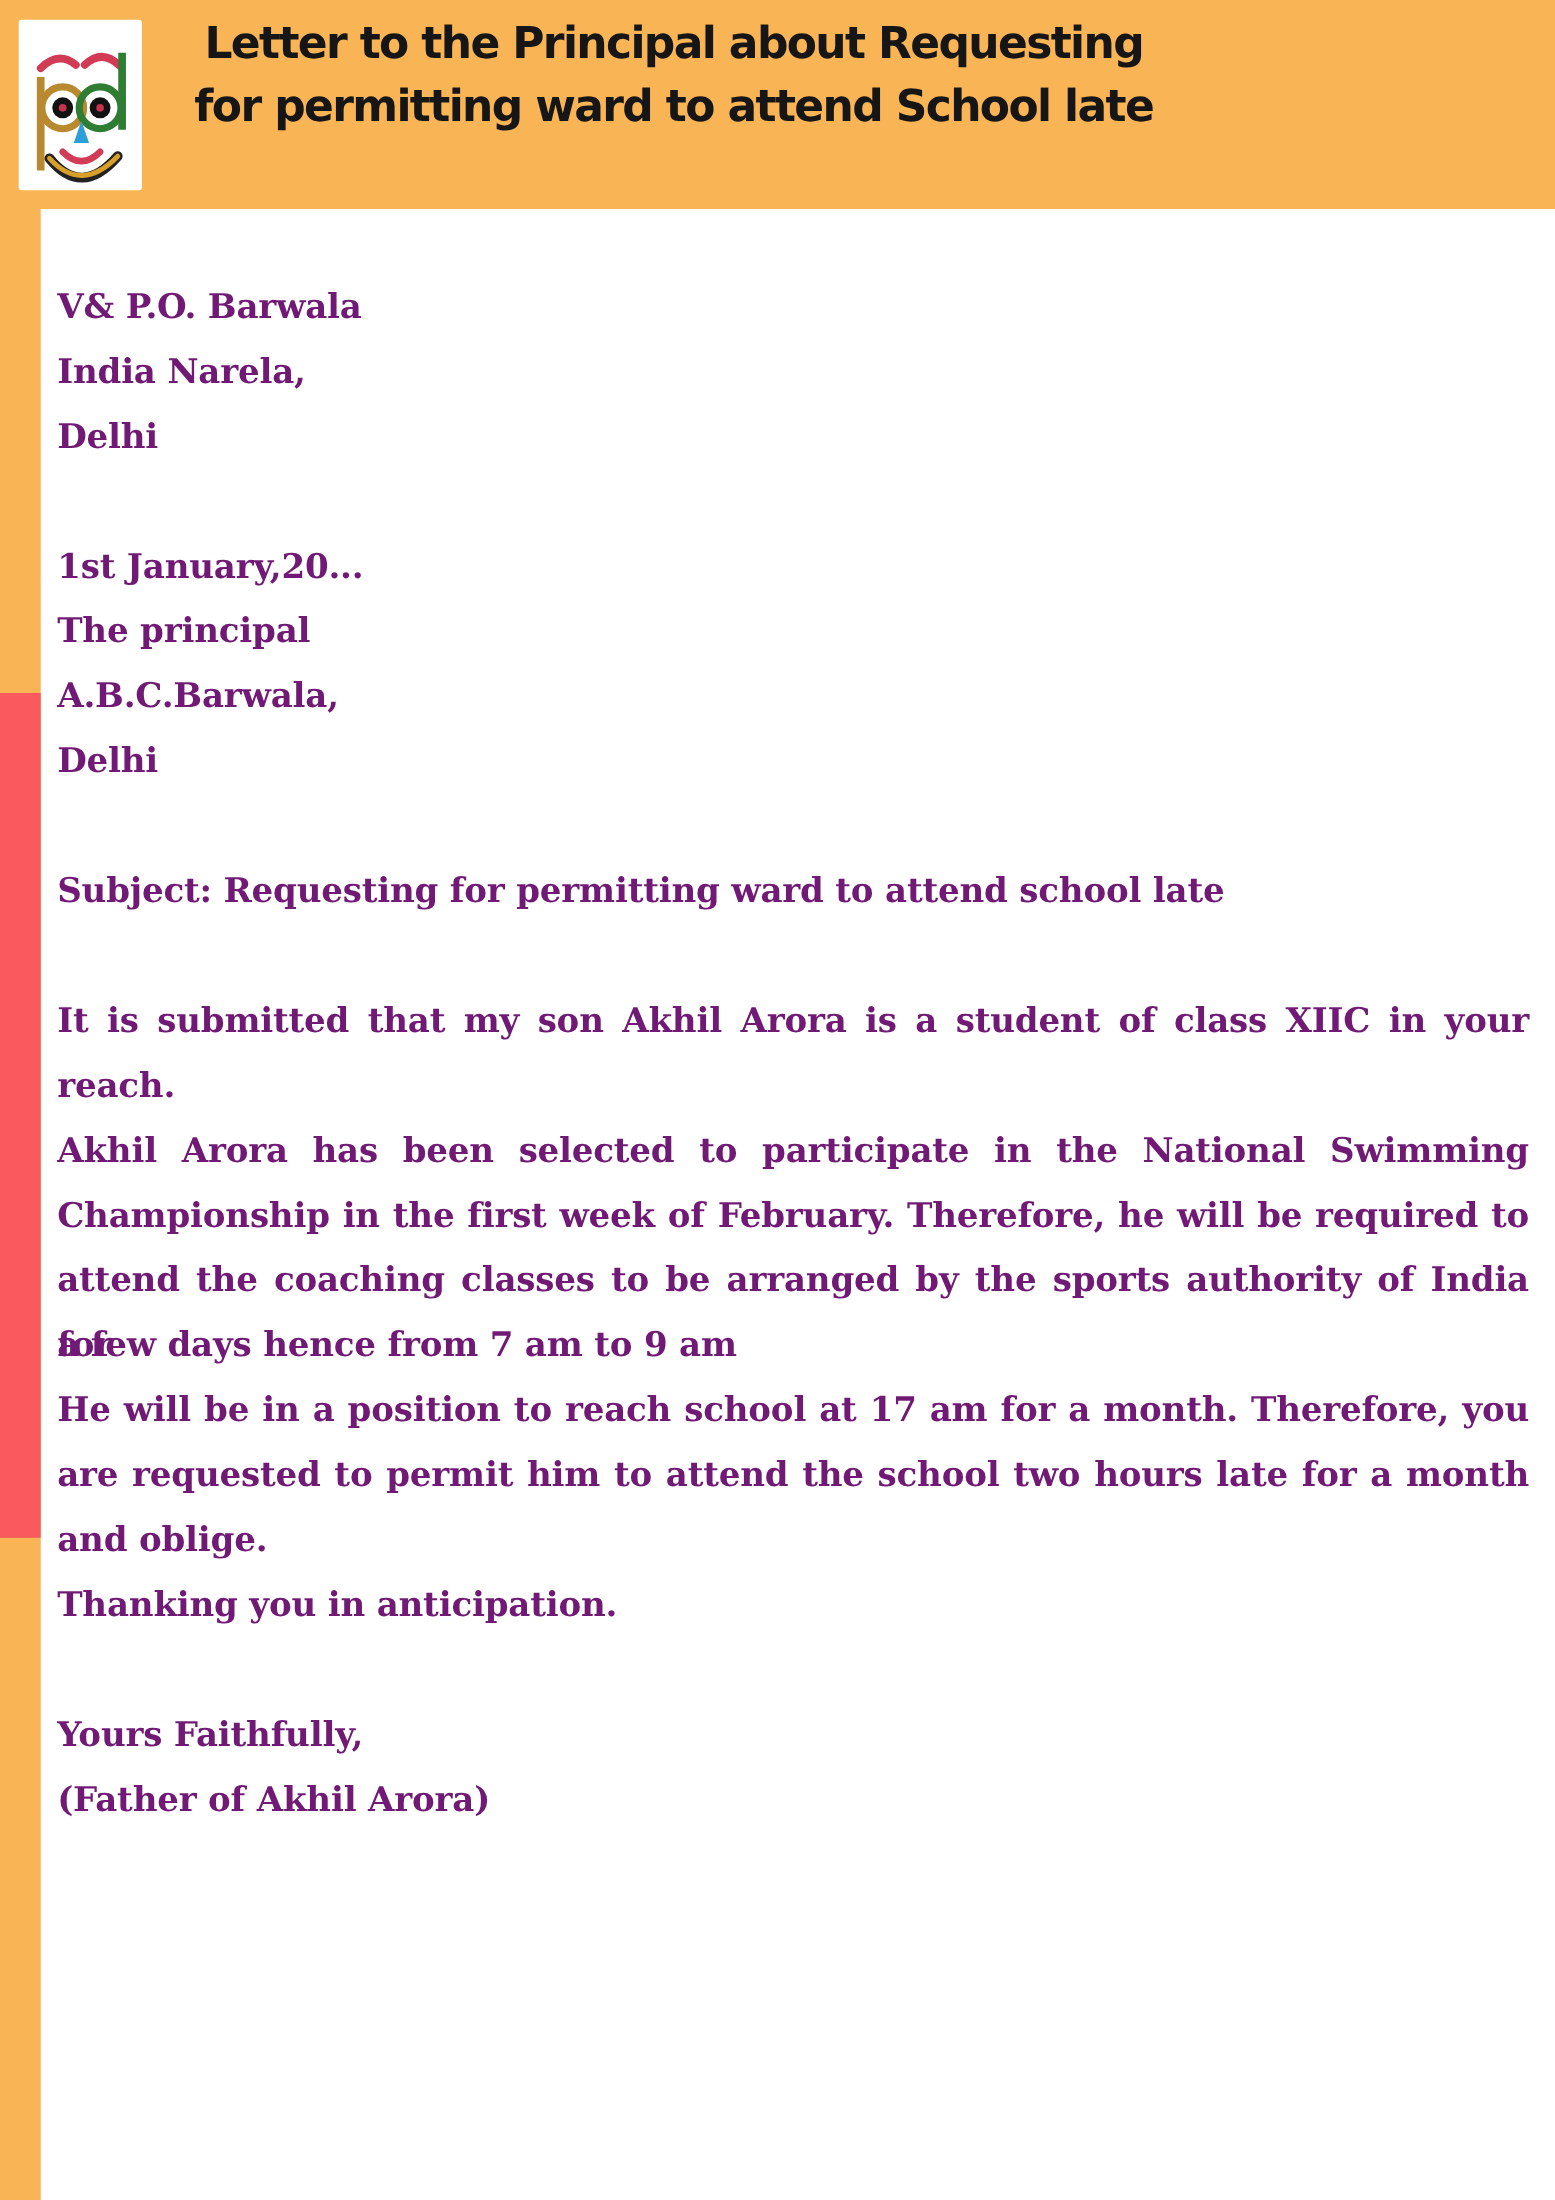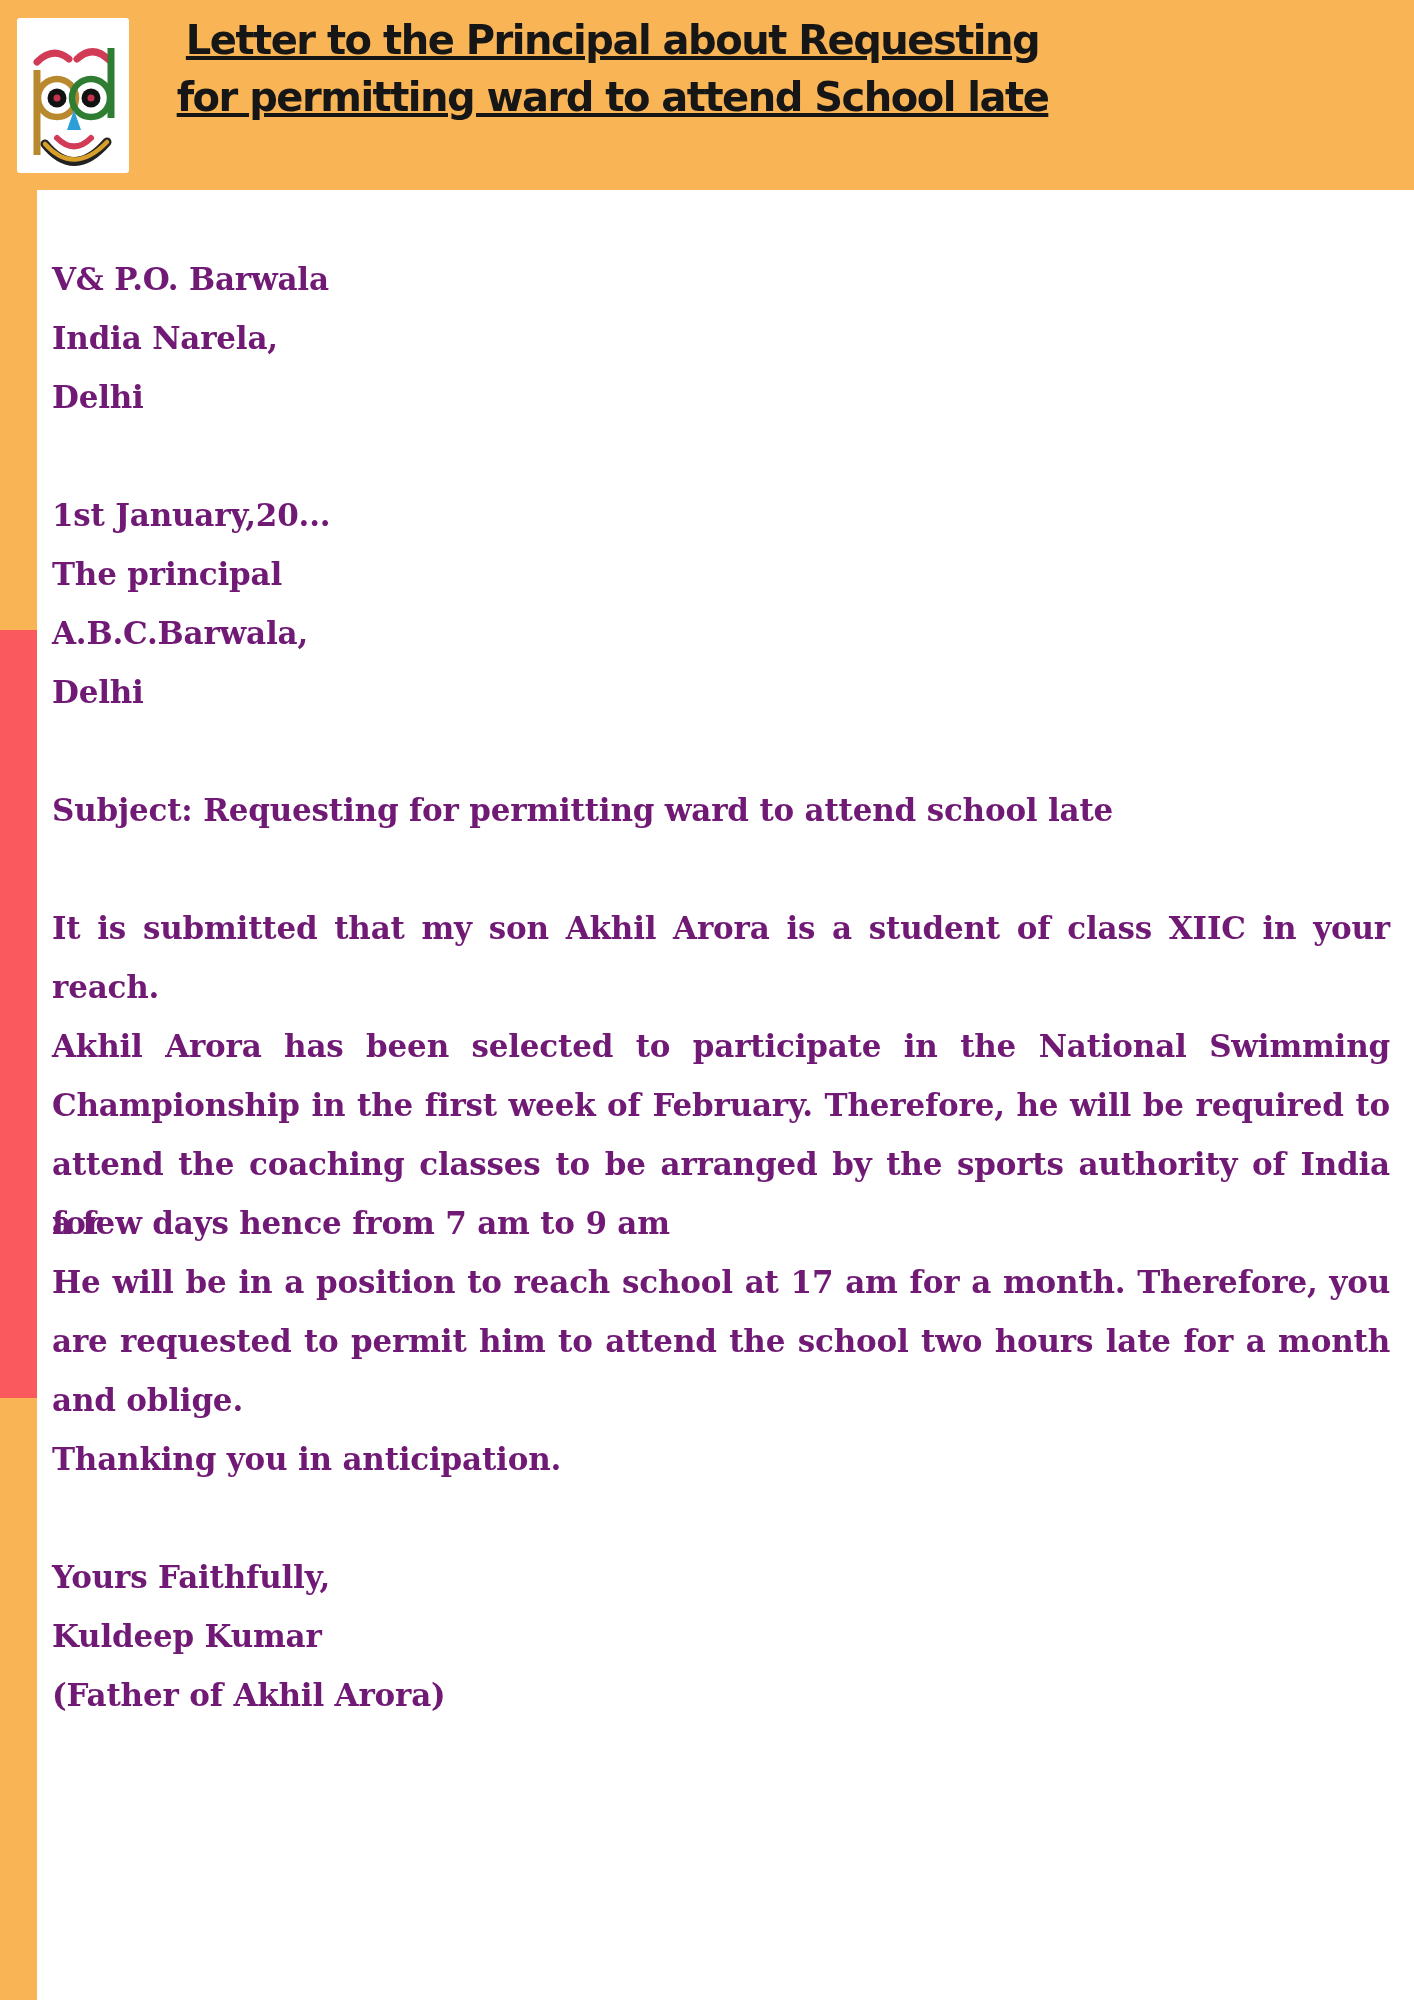--- a/index.html
+++ b/index.html
@@ -10,21 +10,21 @@
   .side-strip{position:absolute;left:0;top:0;width:37px;height:2000px;background:#F9B455;}
   .side-strip-red{position:absolute;left:0;top:630px;width:37px;height:768px;background:#FA5A5E;}
   .header{position:absolute;left:0;top:0;width:1414px;height:190px;background:#F9B455;}
   .logo-box{
     position:absolute;left:17px;top:18px;width:112px;height:155px;
     background:#ffffff;border-radius:3px;display:flex;align-items:center;justify-content:center;
   }
   .title{
     position:absolute;left:140px;top:12px;width:945px;text-align:center;
     font-family:"DejaVu Sans","Liberation Sans",sans-serif;font-weight:700;
-    font-size:40px;line-height:57px;letter-spacing:-1.5px;color:#161616;text-decoration:underline;
+    font-size:40px;line-height:57px;letter-spacing:-1.5px;color:#161616;
   }
   .letter{
     position:absolute;left:52px;top:250px;width:1338px;
     font-family:"DejaVu Serif","Liberation Serif",serif;
     font-weight:700;font-size:31px;color:#701a75;letter-spacing:-0.2px;
   }
   .section{margin-top:59px;}
   .section:first-child{margin-top:0;}
   .line{height:59px;line-height:59px;white-space:nowrap;}
   .line.justify{white-space:normal;text-align:justify;text-align-last:justify;}
@@ -91,18 +91,17 @@
         <div class="line justify">Championship in the first week of February. Therefore, he will be required to</div>
         <div class="line justify">attend the coaching classes to be arranged by the sports authority of India for</div>
         <div class="line">a few days hence from 7 am to 9 am</div>
         <div class="line justify">He will be in a position to reach school at 17 am for a month. Therefore, you</div>
         <div class="line justify">are requested to permit him to attend the school two hours late for a month</div>
         <div class="line">and oblige.</div>
         <div class="line">Thanking you in anticipation.</div>
       </div>
       <div class="section">
         <div class="line">Yours Faithfully,</div>
-        <div class="line">Kuldeep Kumar</div>
         <div class="line">(Father of Akhil Arora)</div>
       </div>
     </div>
 
 </div>
 
 </body></html>

